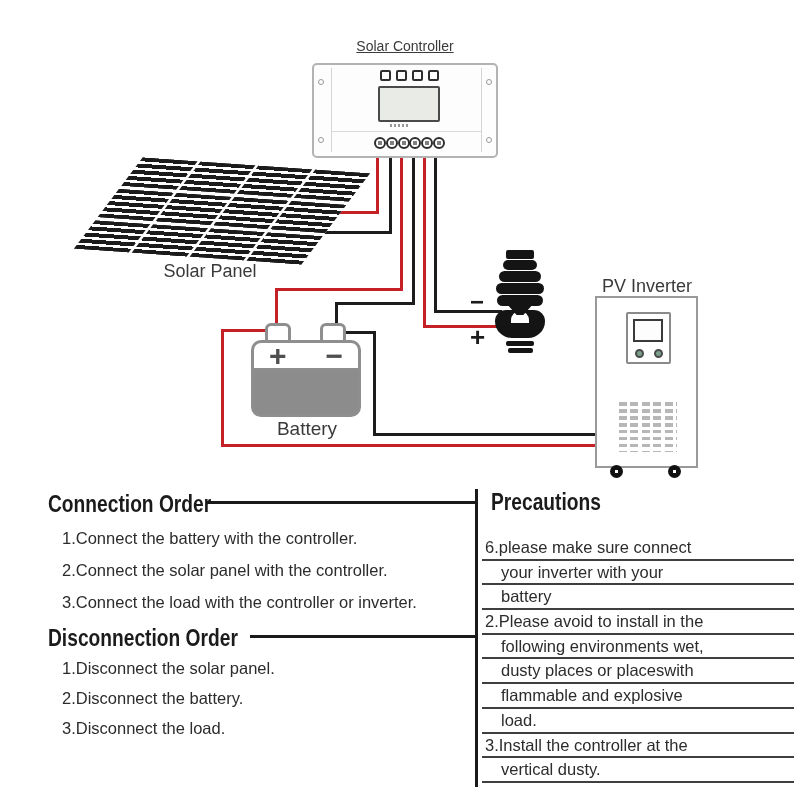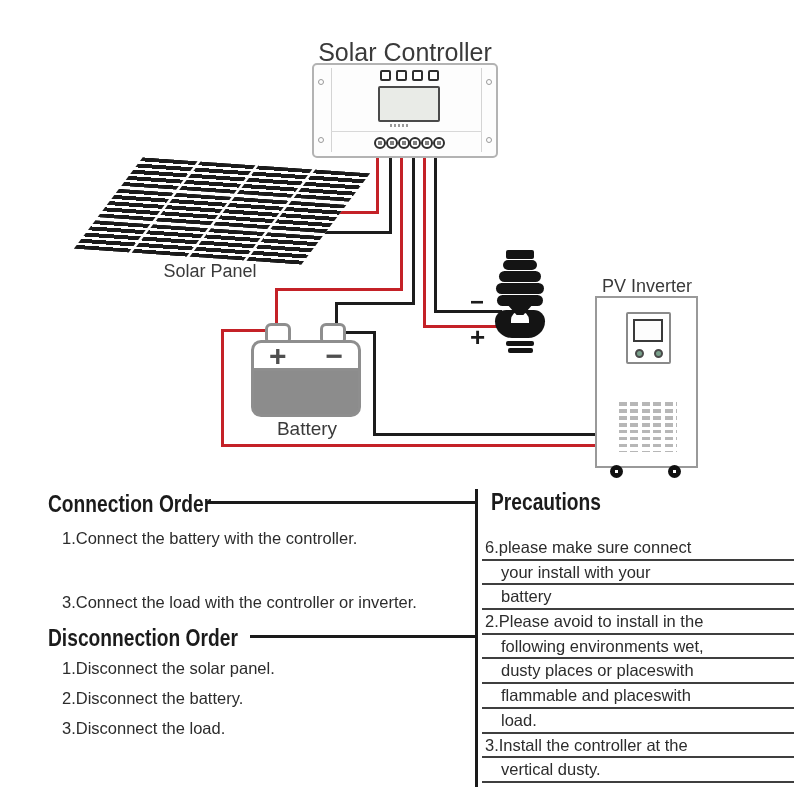--- a/index.html
+++ b/index.html
@@ -90,21 +90,21 @@
   <div class="wire red w3" style="left:423px;top:156px;height:172px;"></div>
   <div class="wire red h3" style="left:423px;top:325px;width:77px;"></div>
 
   <div class="wire red h3" style="left:221px;top:329px;width:52px;"></div>
   <div class="wire red w3" style="left:221px;top:329px;height:118px;"></div>
   <div class="wire red h3" style="left:221px;top:444px;width:377px;"></div>
   <div class="wire blk h3" style="left:342px;top:331px;width:34px;"></div>
   <div class="wire blk w3" style="left:373px;top:331px;height:105px;"></div>
   <div class="wire blk h3" style="left:373px;top:433px;width:224px;"></div>
 
-  <div class="figlabel" style="left:312px;top:38px;width:186px;font-size:25px;text-decoration:underline;">Solar Controller</div>
+  <div class="figlabel" style="left:312px;top:38px;width:186px;font-size:14px;text-decoration:underline;">Solar Controller</div>
   <div class="ctrl-body">
     <div class="ctrl-flange" style="left:17px;"></div>
     <div class="ctrl-flange" style="left:167px;"></div>
     <div class="ctrl-screw" style="left:4px;top:14px;"></div>
     <div class="ctrl-screw" style="left:4px;top:72px;"></div>
     <div class="ctrl-screw" style="left:172px;top:14px;"></div>
     <div class="ctrl-screw" style="left:172px;top:72px;"></div>
     <div class="ctrl-sq" style="left:66px;"></div>
     <div class="ctrl-sq" style="left:82px;"></div>
     <div class="ctrl-sq" style="left:98px;"></div>
@@ -171,41 +171,42 @@
     <div class="inv-vents"></div>
   </div>
   <div class="inv-foot" style="left:610px;top:465px;"></div>
   <div class="inv-foot" style="left:668px;top:465px;"></div>
 
   <div class="sec-title" style="left:48px;top:490px;">
     <span class="cond">Connection Order</span>
   </div>
   <div class="rule" style="left:206px;top:501px;width:271px;height:3px;"></div>
   <div class="li" style="left:62px;top:529px;">1.Connect the battery with the controller.</div>
+  <div class="li" style="left:62px;top:561px;">2.Connect the solar panel with the controller.</div>
   <div class="li" style="left:62px;top:593px;">3.Connect the load with the controller or inverter.</div>
 
   <div class="sec-title" style="left:48px;top:624px;">
     <span class="cond">Disconnection Order</span>
   </div>
   <div class="rule" style="left:250px;top:635px;width:227px;height:3px;"></div>
   <div class="li" style="left:62px;top:659px;">1.Disconnect the solar panel.</div>
   <div class="li" style="left:62px;top:689px;">2.Disconnect the battery.</div>
   <div class="li" style="left:62px;top:719px;">3.Disconnect the load.</div>
 
   <div class="rule" style="left:475px;top:489px;width:3px;height:298px;"></div>
 
   <div class="sec-title" style="left:491px;top:488px;">
     <span class="cond">Precautions</span>
   </div>
   <div class="prows">
     <div class="prow">6.please make sure connect</div>
-    <div class="prow indent">your install with your</div>
+    <div class="prow indent">your inverter with your</div>
     <div class="prow indent">battery</div>
     <div class="prow">2.Please avoid to install in the</div>
     <div class="prow indent">following environments wet,</div>
     <div class="prow indent">dusty places or placeswith</div>
-    <div class="prow indent">flammable and placeswith</div>
+    <div class="prow indent">flammable and explosive</div>
     <div class="prow indent">load.</div>
     <div class="prow">3.Install the controller at the</div>
     <div class="prow indent">vertical dusty.</div>
   </div>
 
 </div>
 
 </body></html>

